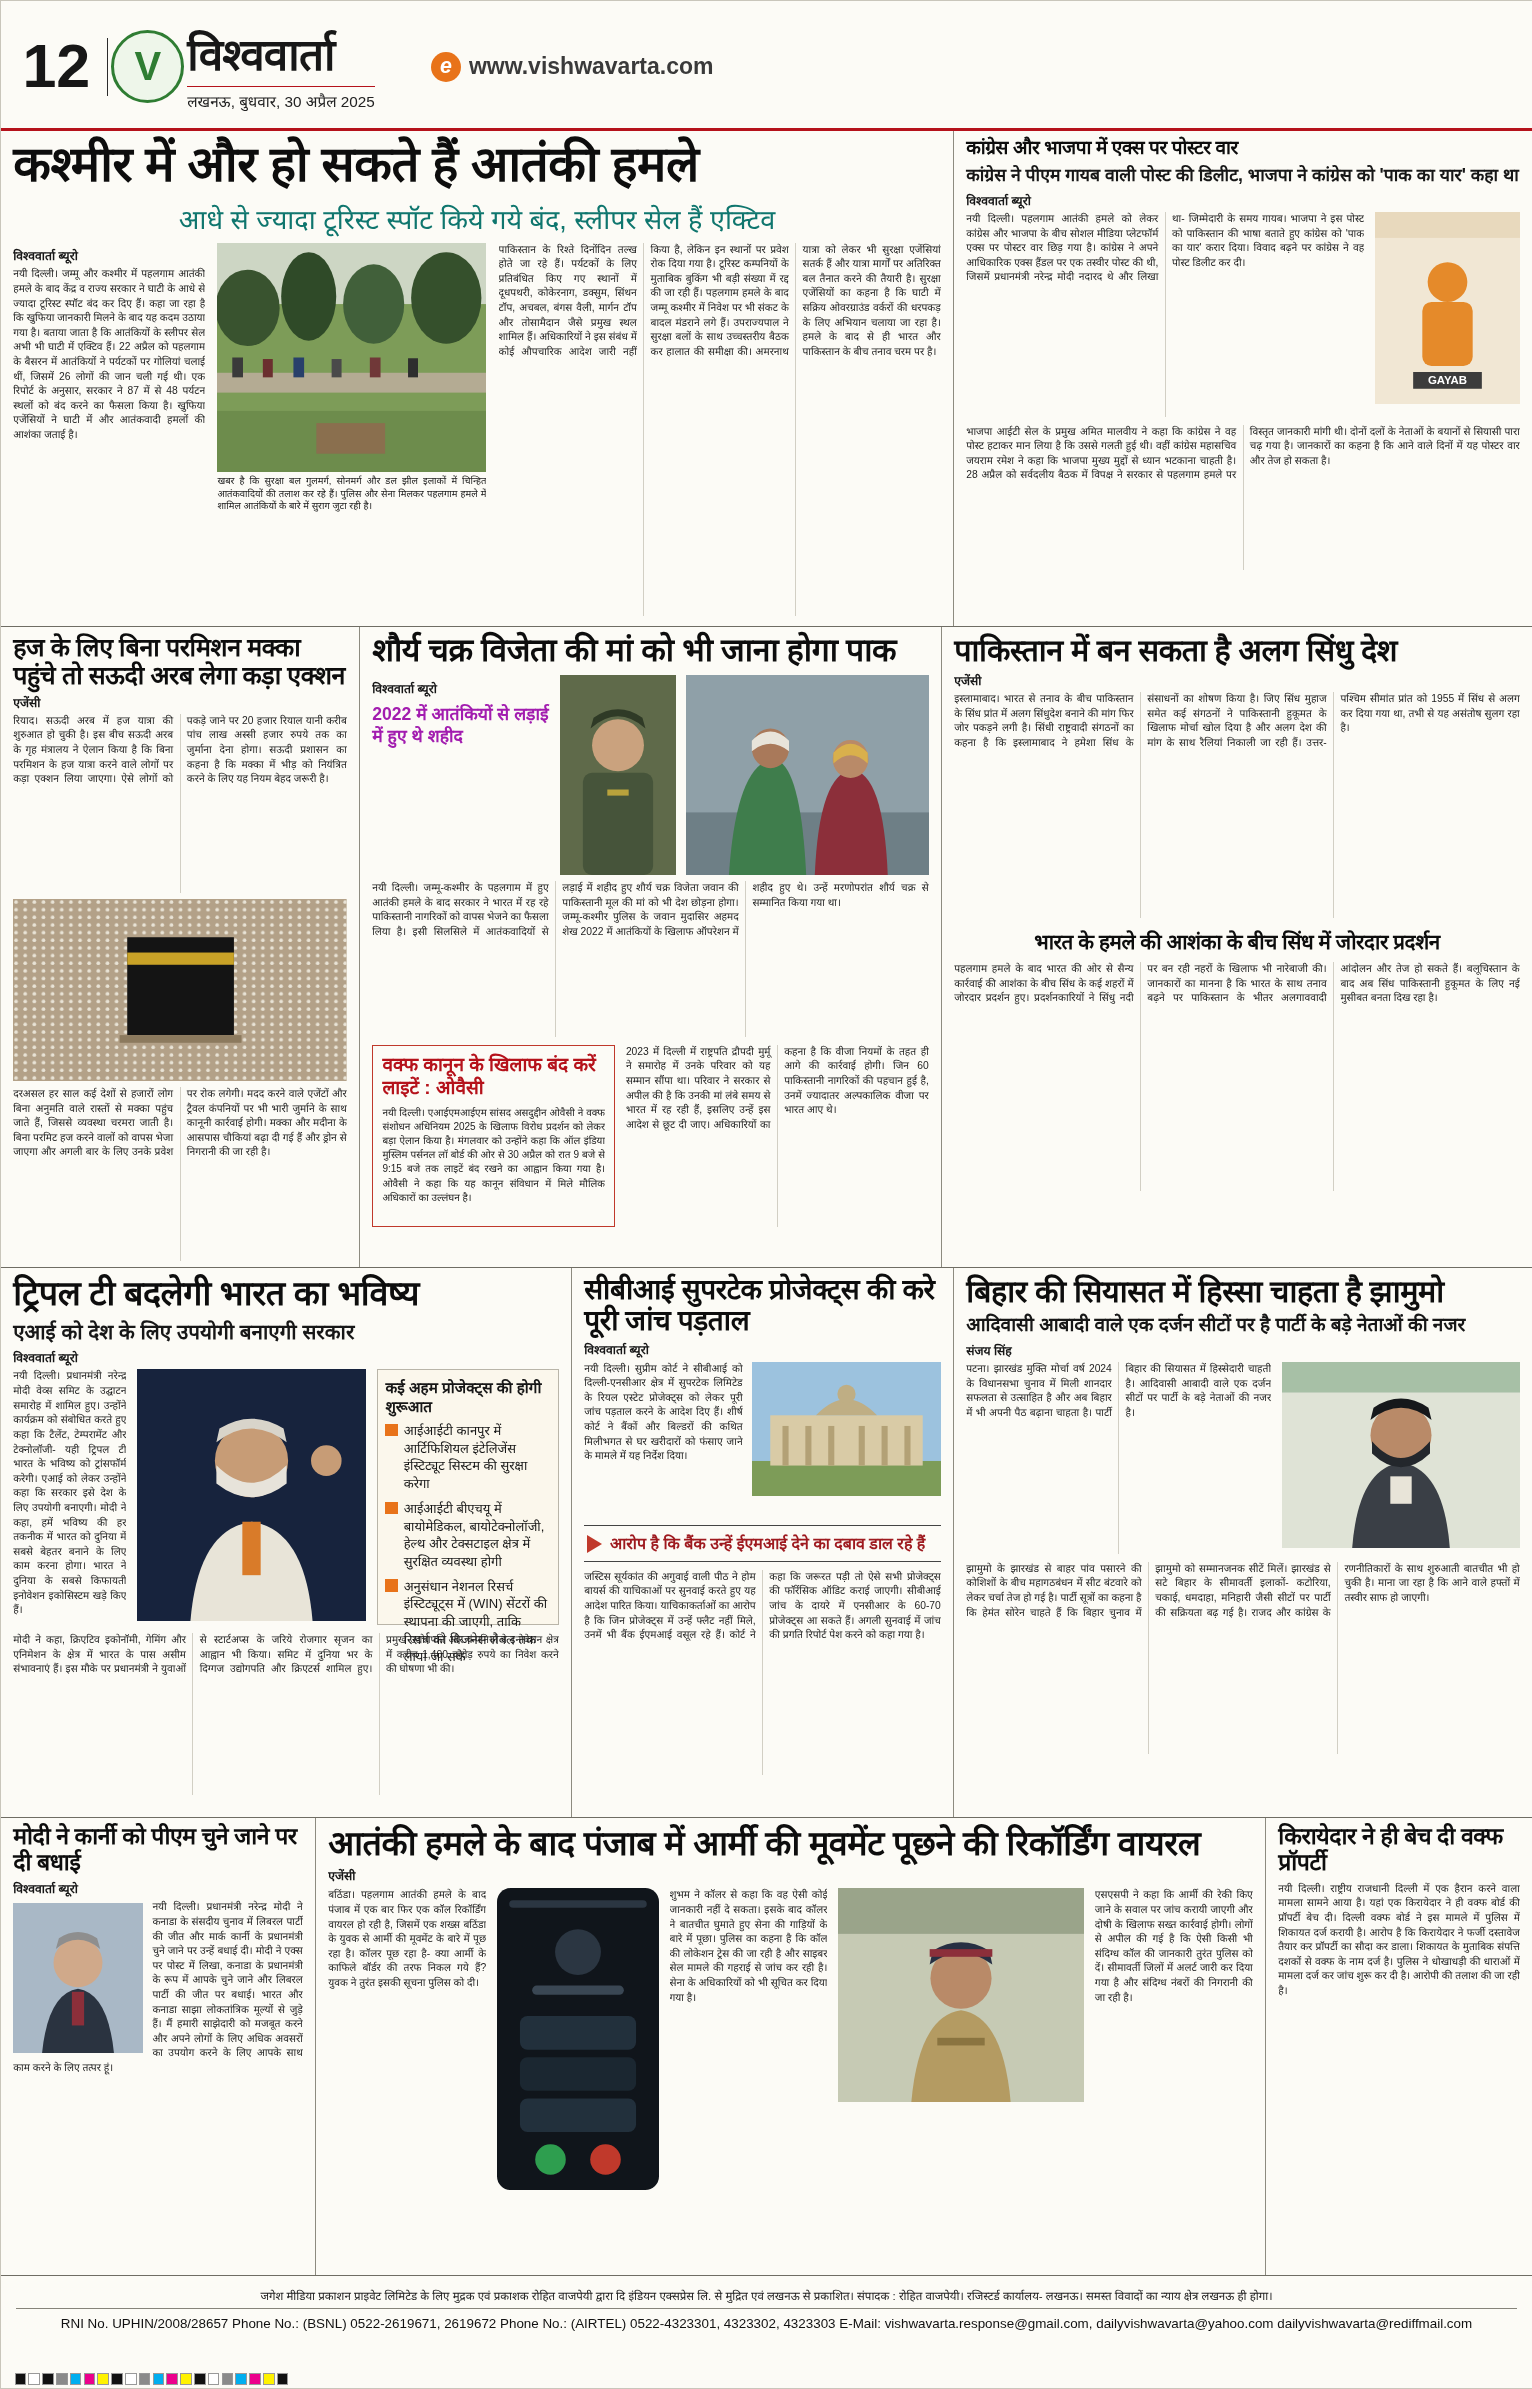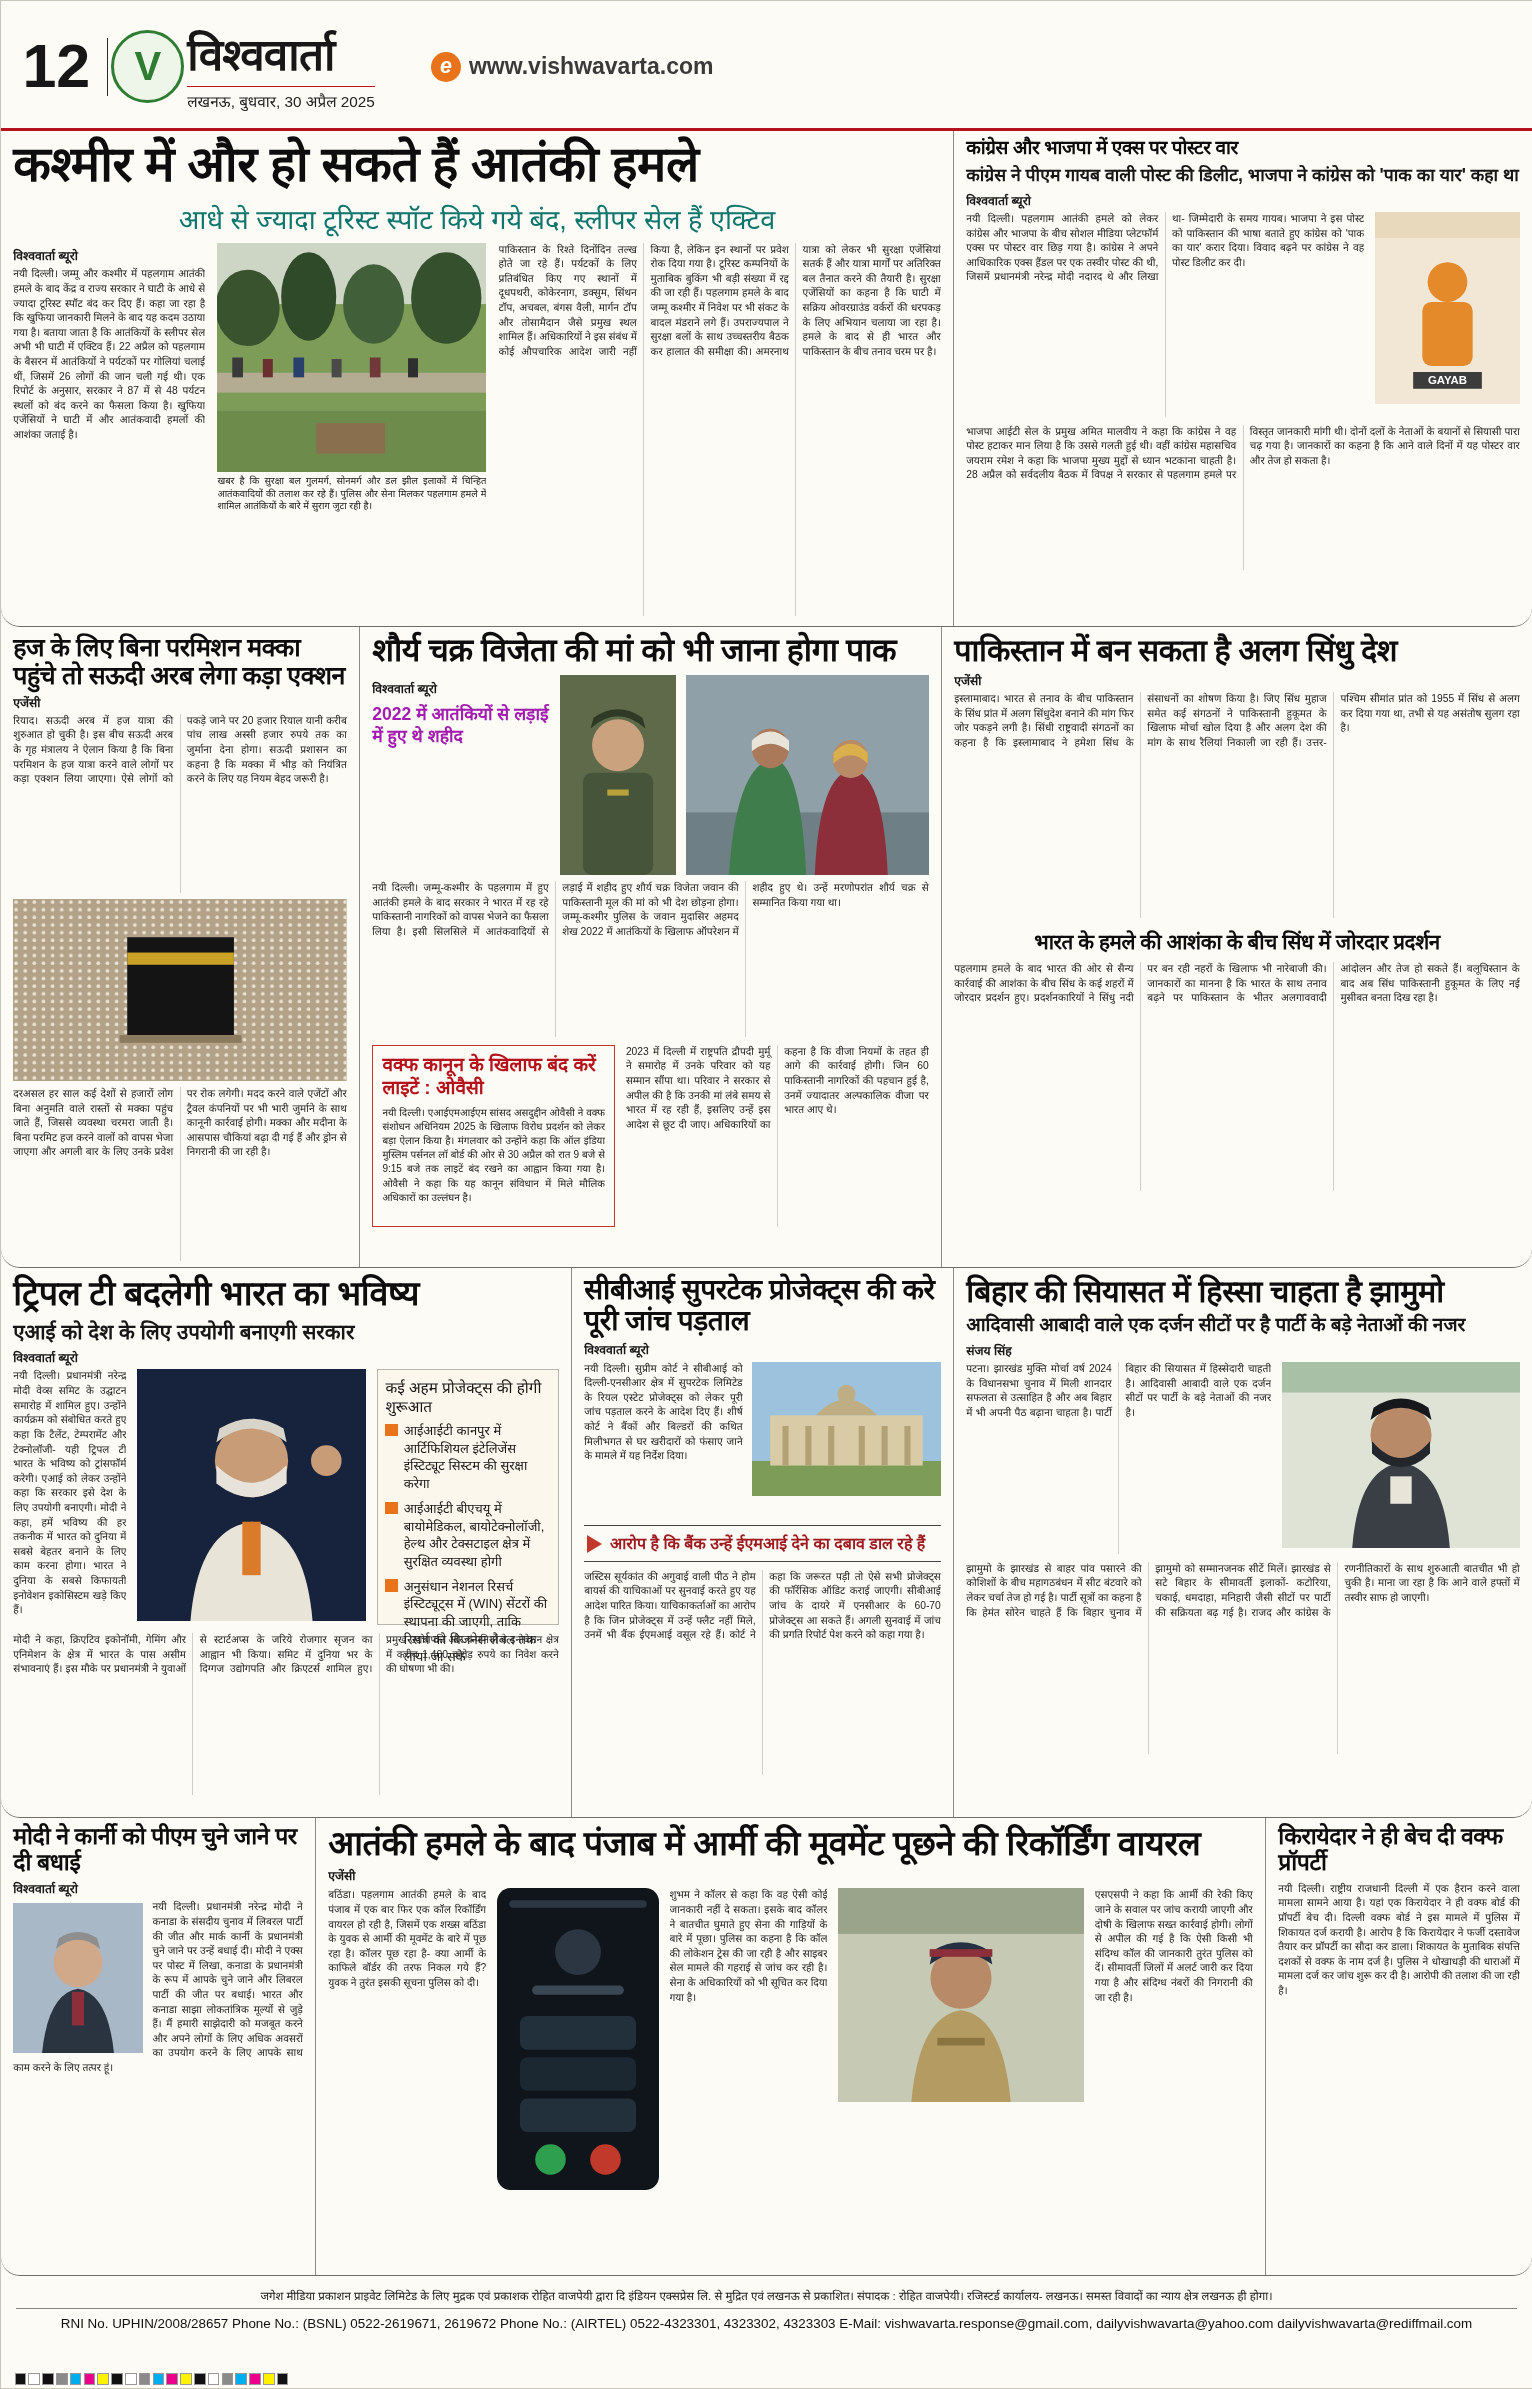--- a/index.html
+++ b/index.html
@@ -27,21 +27,21 @@
   .page-no{font-size:61px;font-weight:bold;line-height:0.95;padding:0 17px 0 3.1px;border-right:1.5px solid #2b2b2b;}
   .logo-circle{width:73px;height:73px;border-radius:50%;border:3.8px solid #2f7d33;background:#eef6ea;display:flex;align-items:center;justify-content:center;flex:0 0 auto;}
   .logo-v{font-size:40px;font-weight:bold;color:#2f7d33;}
   .mast-mid{display:flex;flex-direction:column;}
   .paper-name{font-size:44px;font-weight:bold;letter-spacing:-0.8px;}
   .edition{font-size:15.3px;margin-top:3.1px;padding-top:3.8px;border-top:1.5px solid #b5121b;color:#222;}
   .section-title{margin-left:auto;font-size:50px;font-weight:bold;color:#142a6e;letter-spacing:-0.8px;}
   .website{margin-left:53px;display:flex;align-items:center;gap:7.6px;font-size:23px;font-weight:bold;color:#3a3a3a;}
   .web-e{width:30.5px;height:30.5px;border-radius:50%;background:#e8731a;color:#fff;display:flex;align-items:center;justify-content:center;font-size:21.4px;font-weight:bold;font-style:italic;}
   
-  .lead-row,.mid-row,.third-row,.bottom-row{display:flex;border-bottom:1.5px solid #6f6d64;min-height:0;border-radius:19px;}
+  .lead-row,.mid-row,.third-row,.bottom-row{display:flex;border-bottom:1.5px solid #6f6d64;min-height:0;}
   .cell{padding:6.1px 12.2px;min-width:0;overflow:hidden;}
   .vr{border-right:0.8px solid #8d8b80;}
   
   .lead-article{flex:0 0 953px;}
   .lead-hl{font-size:49px;}
   .lead-sub{font-size:27px;text-align:center;margin:7.6px 0 6.1px;color:#0f766e;font-weight:normal;}
   .lead-content{display:flex;gap:12.2px;height:373px;}
   .lead-colL{flex:0 0 192px;}
   .lead-fig{flex:0 0 269px;display:flex;flex-direction:column;}
   .lead-fig .img{height:229px;background:#9db07e;}
@@ -78,21 +78,21 @@
   .sindh-sub{font-size:20.6px;font-weight:bold;text-align:center;width:72%;margin:10.7px auto 7.6px;line-height:1.25;}
   .sindh-b2{height:229px;}
   
   .ttt{flex:0 0 571px;}
   .ttt-hl{font-size:34px;}
   .ttt-sub{font-size:20.6px;font-weight:bold;margin:4.6px 0;}
   .ttt-mid{display:flex;gap:10.7px;height:256px;}
   .ttt-colL{flex:1;}
   .ttt-fig{flex:0 0 229px;height:252px;}
   .ttt-box{flex:0 0 182px;border:0.8px solid #b9b5a9;background:#fbf7ec;padding:7.6px;}
-  .ttt-box-title{font-weight:normal;font-size:15.3px;line-height:1.25;margin-bottom:6.1px;}
+  .ttt-box-title{font-weight:bold;font-size:15.3px;line-height:1.25;margin-bottom:6.1px;}
   .ttt-box li{list-style:none;display:flex;gap:6.1px;font-size:13px;line-height:1.35;margin-bottom:7.6px;text-align:left;}
   .bullet-sq{flex:0 0 12.2px;width:12.2px;height:12.2px;background:#e8731a;margin-top:1.5px;}
   .ttt-b2{margin-top:7.6px;height:162px;}
   .cbi{flex:0 0 382px;}
   .cbi-hl{font-size:28px;}
   .cbi-top{display:flex;gap:9.2px;height:156px;margin-top:3.1px;}
   .cbi-colL{flex:1;}
   .cbi-fig{flex:0 0 189px;height:134px;}
   .pullquote{display:flex;align-items:center;gap:7.6px;border-top:1.5px solid #444;border-bottom:1.5px solid #444;padding:7.6px 3.1px;margin:7.6px 0;}
   .pq-arrow{width:0;height:0;border-top:9.2px solid transparent;border-bottom:9.2px solid transparent;border-left:15.3px solid #c0392b;flex:0 0 auto;}

